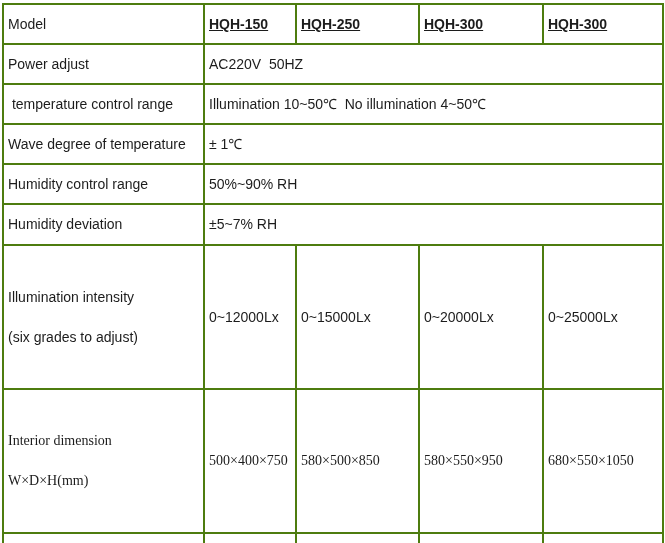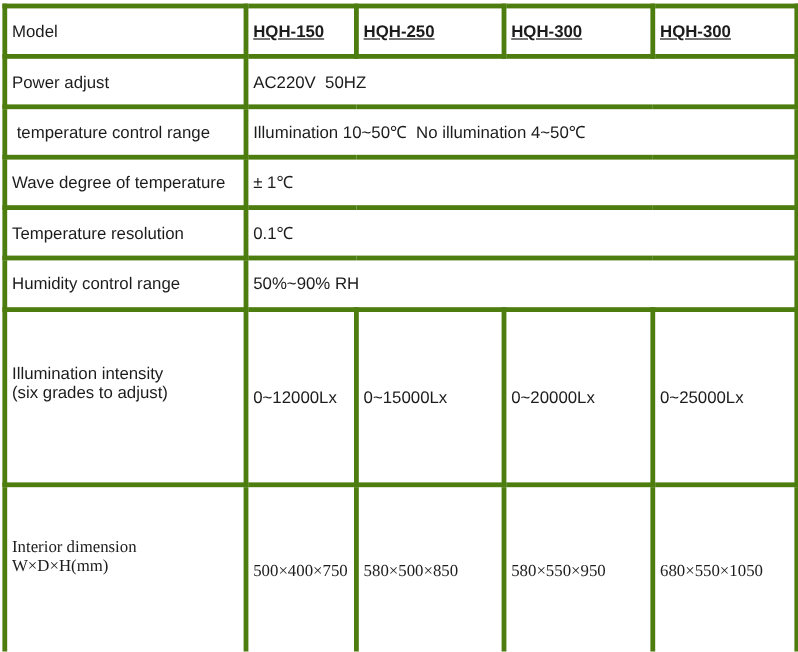--- a/index.html
+++ b/index.html
@@ -15,21 +15,21 @@
   }
   table.spec {
     border-collapse: collapse;
     table-layout: fixed;
     width: 660px;
     font-family: "Liberation Sans", sans-serif;
     font-size: 14px;
     color: #1c1c1c;
   }
   table.spec td {
-    border: 4px solid #4d7c0f;
+    border: 2px solid #4d7c0f;
     padding: 11px 4px;
     vertical-align: middle;
     white-space: pre-wrap;
     overflow: hidden;
     line-height: 1.15;
     margin-top: 30px;
   }
   td.model-cell {
     font-weight: bold;
     text-decoration: underline;
@@ -40,21 +40,21 @@
   tr.rh28 { height: 28px; }
   tr.rh27 { height: 15px; }
   tr.rh26 { height: 26px; }
   tr.rh62 { height: 62px; font-family: Liberation Serif, serif; }
   tr.rh63 { height: 63px; }
   tr.rh64 { height: 64px; }
   
   .two-line {
     display: flex;
     flex-direction: column;
-    justify-content: flex-start;
+    justify-content: space-between;
     height: 56px;
   }
   .two-line span { display: block; }
 </style>
 </head>
 <body>
 
 <div class="table-wrap">
   <table class="spec">
     <colgroup>
@@ -82,30 +82,30 @@
     <tr class="rh27">
       <td> temperature control range</td>
       <td colspan="4">Illumination 10~50℃  No illumination 4~50℃</td>
     </tr>
 
     <tr class="rh28">
       <td>Wave degree of temperature</td>
       <td colspan="4">± 1℃</td>
     </tr>
 
-    <tr class="rh27">
-      <td>Temperature resolution</td>
-      <td colspan="4">0.1℃</td>
-    </tr>
 
     <tr class="rh28">
       <td>Humidity control range</td>
       <td colspan="4">50%~90% RH</td>
     </tr>
 
+    <tr class="rh26">
+      <td>Humidity deviation</td>
+      <td colspan="4">±5~7% RH</td>
+    </tr>
 
     <tr class="rh64">
       <td>
         <div class="two-line">
           <span>Illumination intensity</span>
           <span>(six grades to adjust)</span>
         </div>
       </td>
       <td>0~12000Lx</td>
       <td>0~15000Lx</td>

